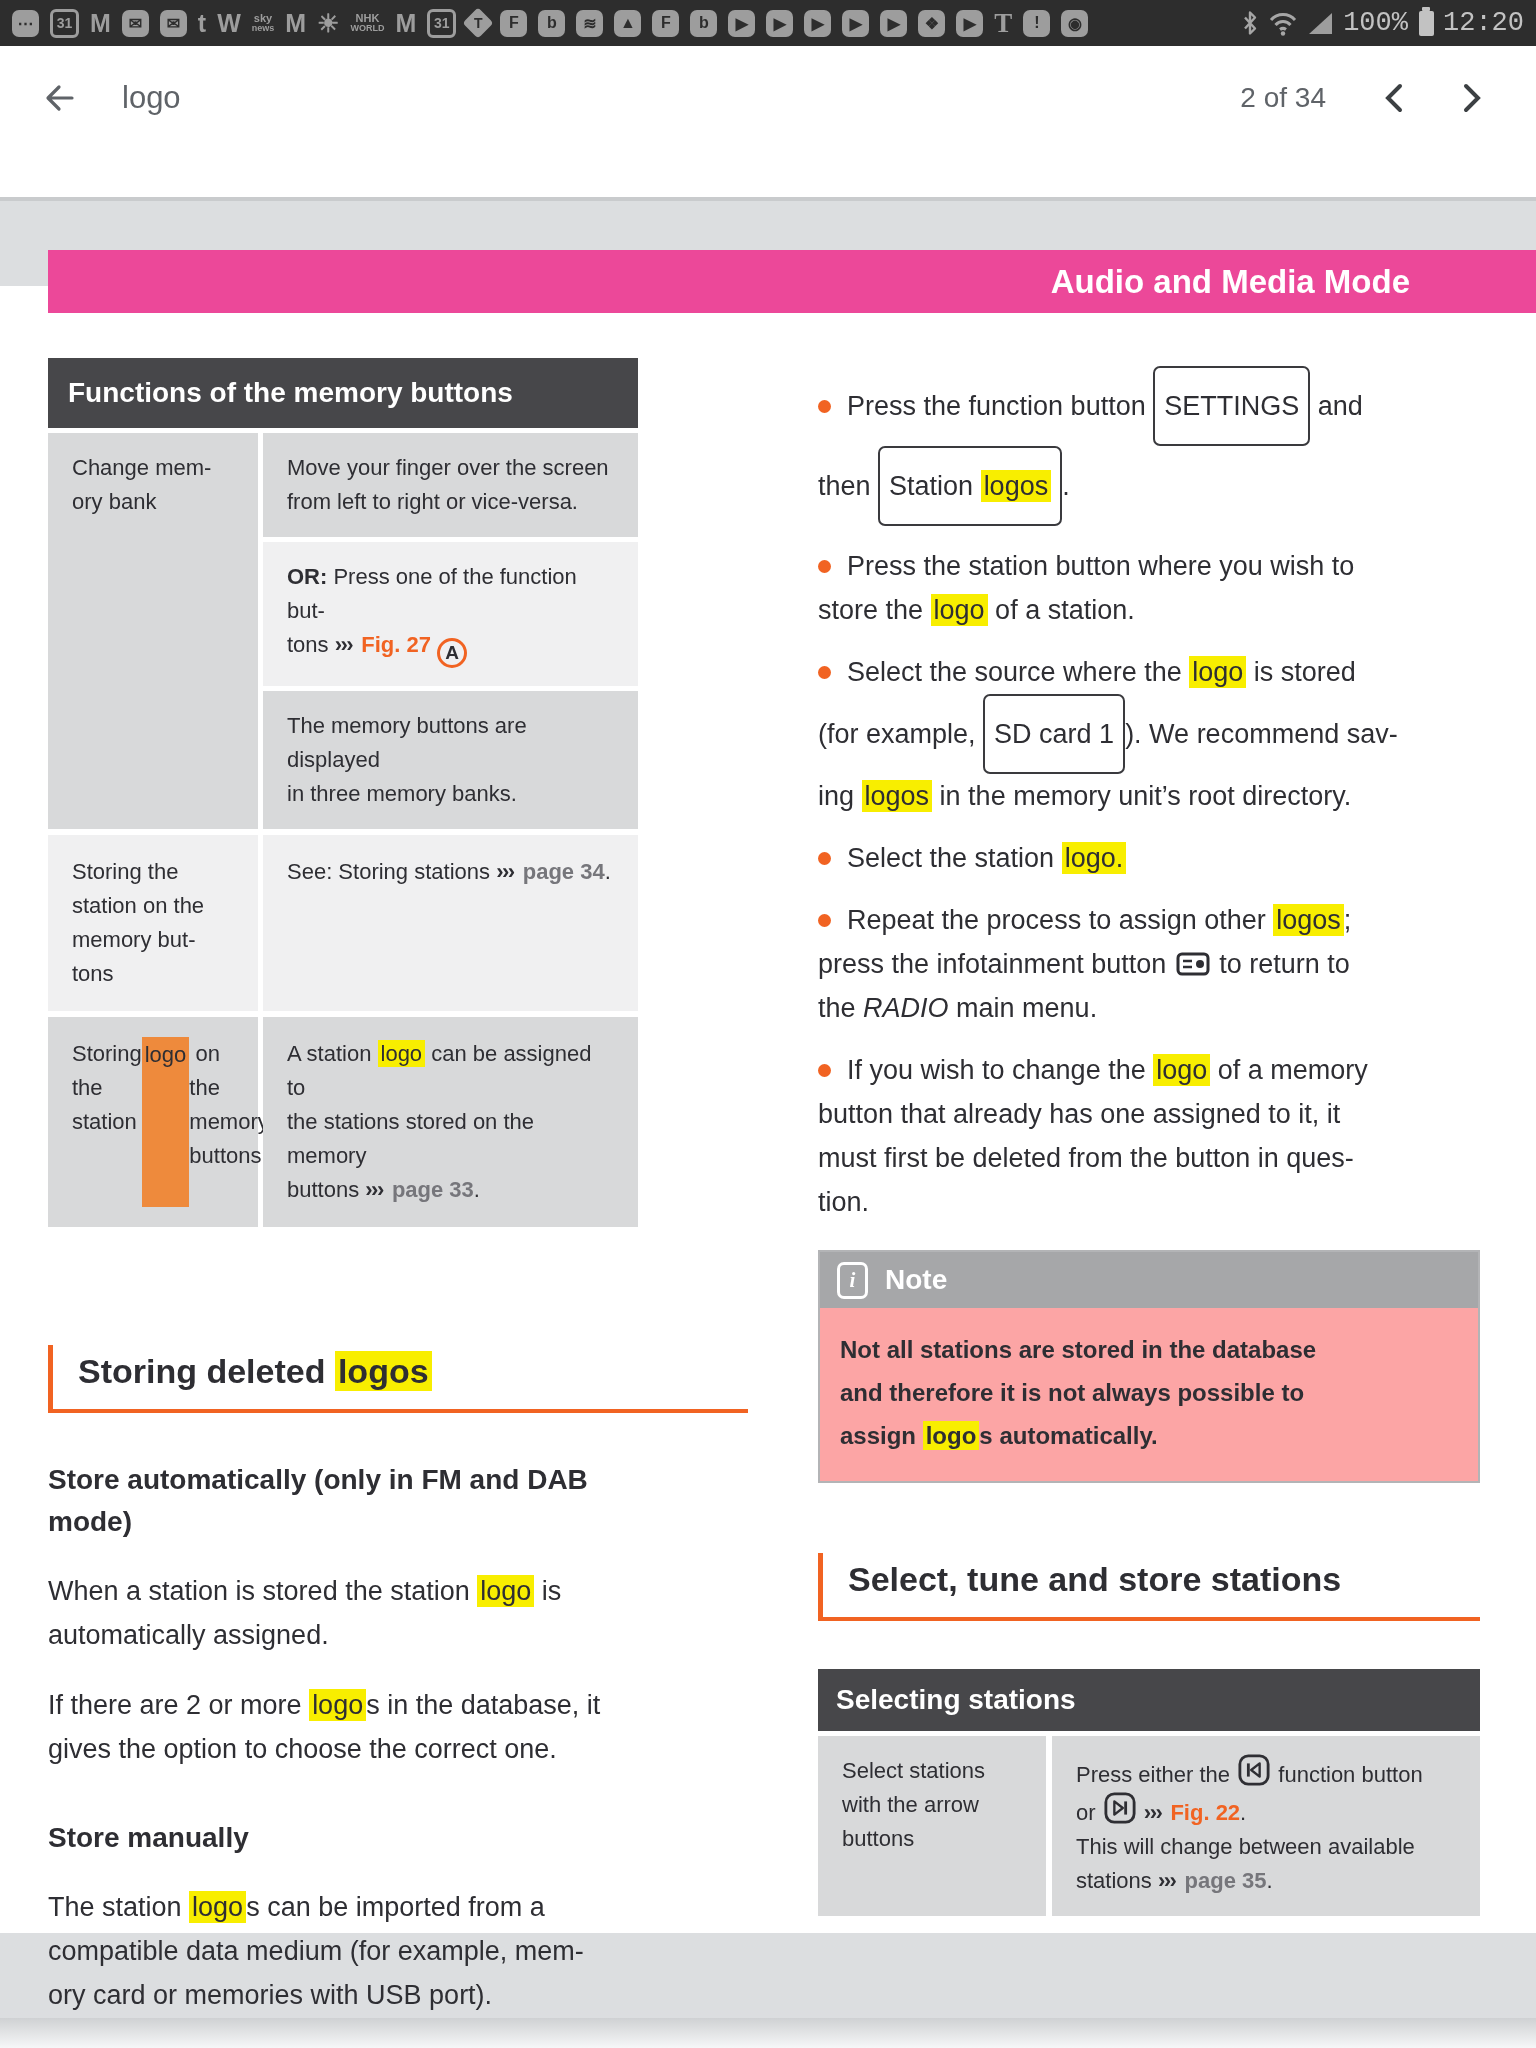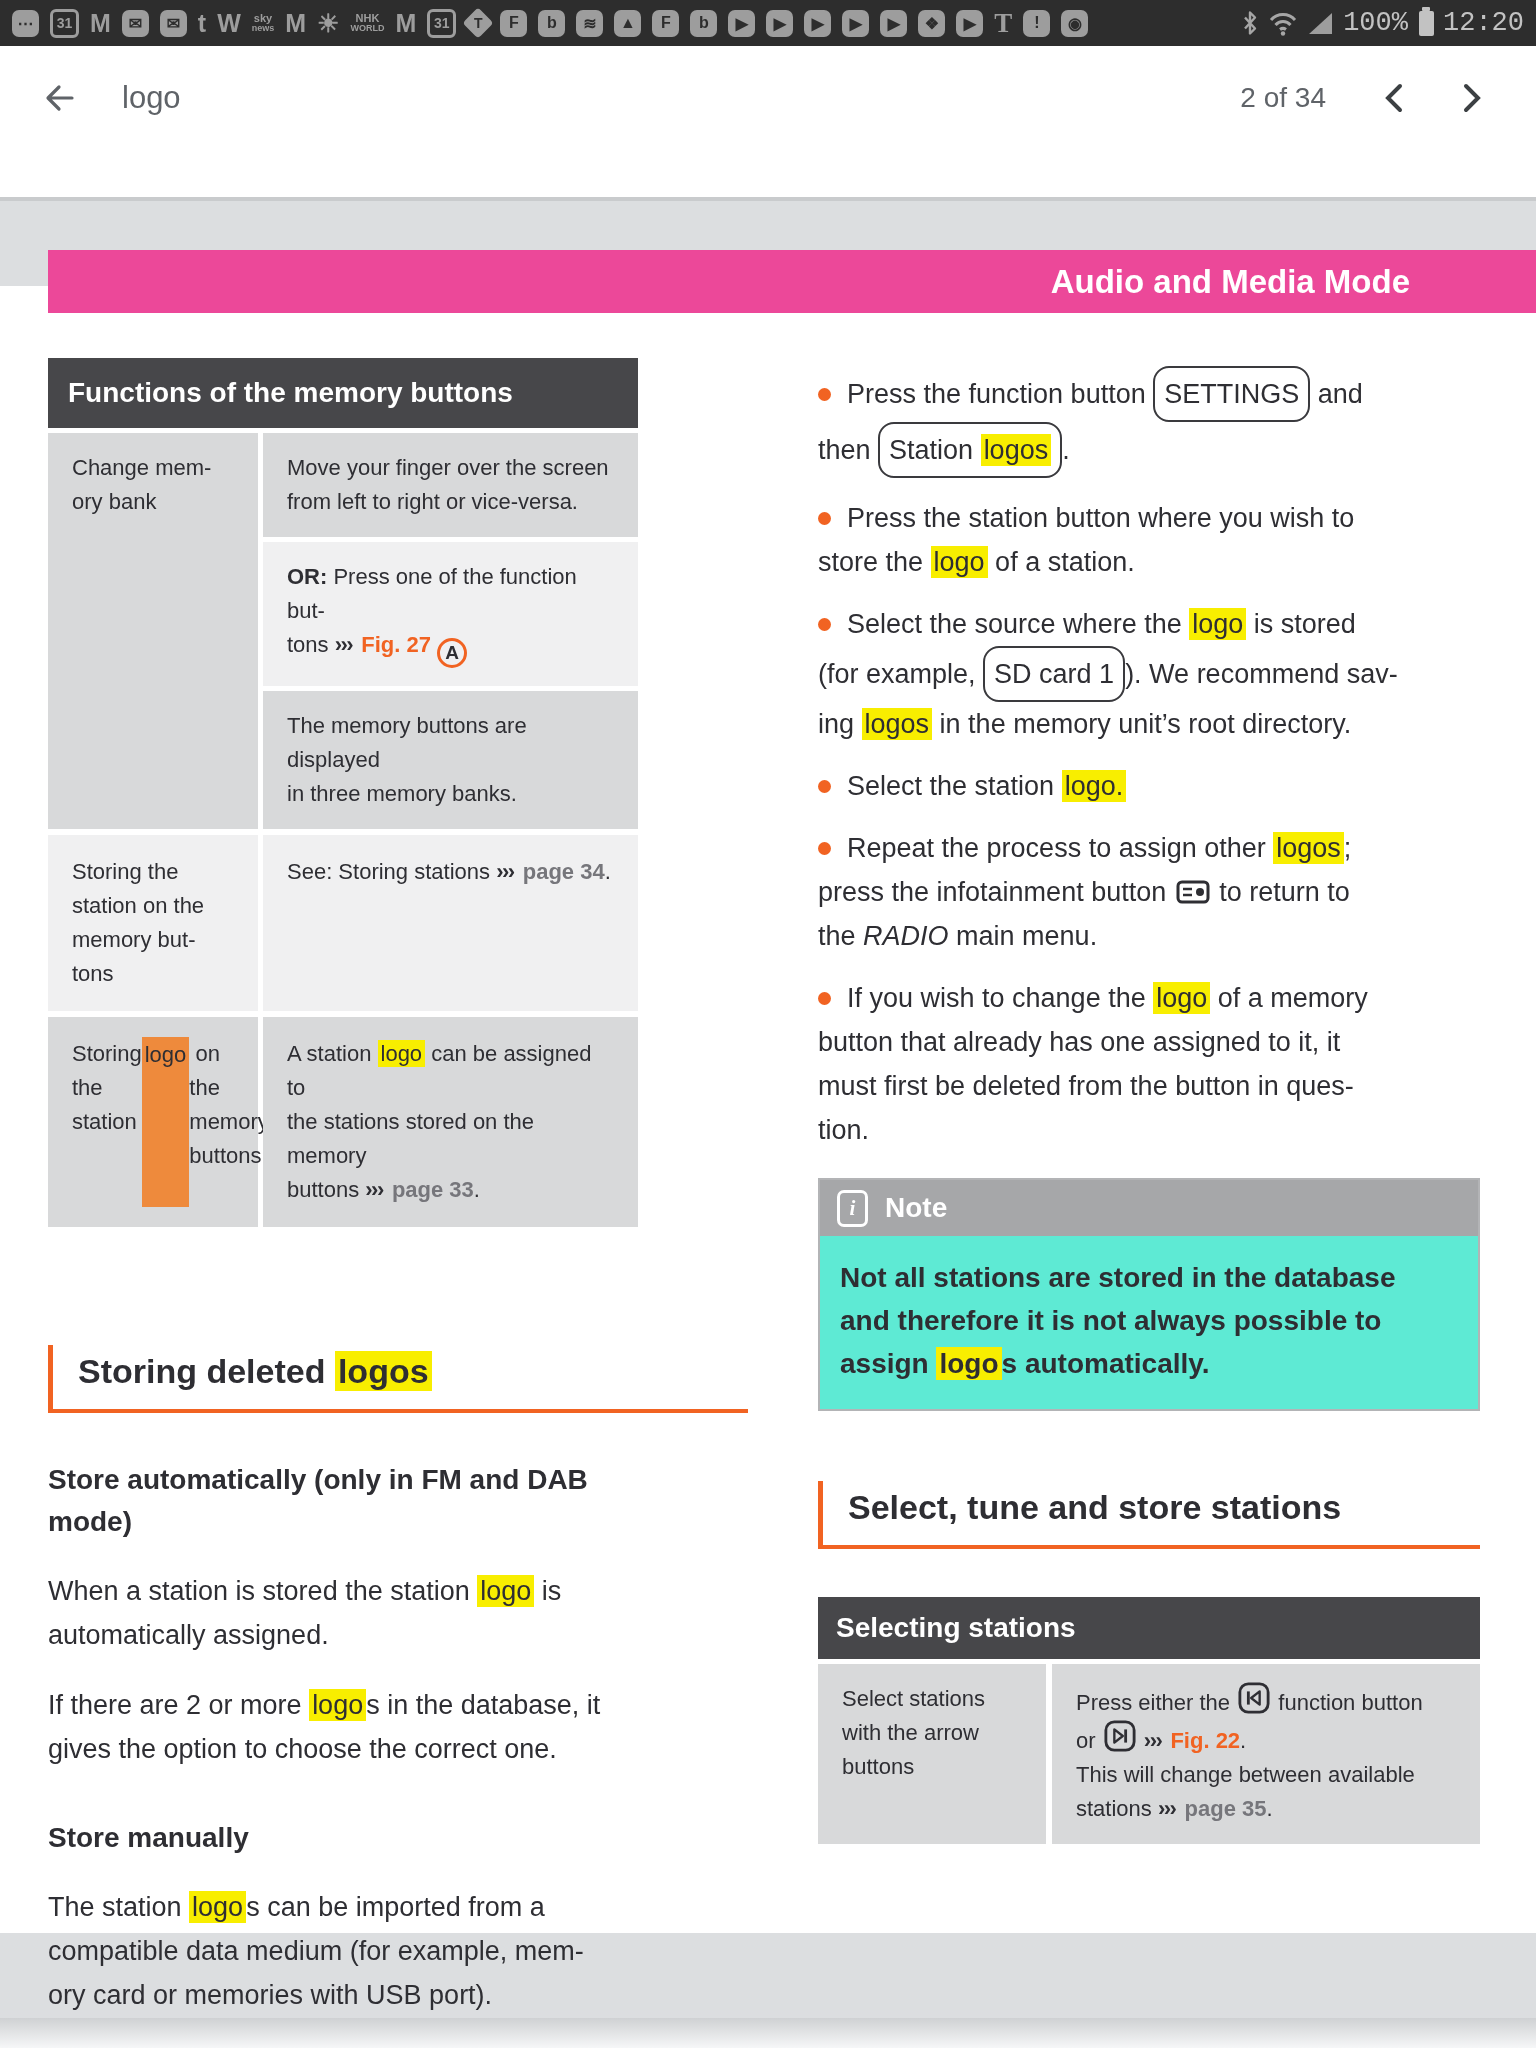--- a/index.html
+++ b/index.html
@@ -62,38 +62,38 @@
   .para{font-size:27px;line-height:44px;margin-top:26px;}
 
   
   .bullet{font-size:27px;line-height:44px;margin-bottom:18px;white-space:pre-wrap;}
   .dot{display:inline-block;width:13px;height:13px;border-radius:50%;background:#f16322;margin-right:16px;vertical-align:2px;}
 
   
   .note{margin-top:26px;width:662px;border:2px solid #b3b4b6;box-sizing:border-box;}
   .note-hd{background:#a6a7a9;height:56px;display:flex;align-items:center;gap:17px;padding:0 17px;color:#fff;font-size:28px;font-weight:bold;}
   .note-i{width:25px;height:31px;border:3px solid #fff;border-radius:7px;display:flex;align-items:center;justify-content:center;font-family:"Liberation Serif",serif;font-style:italic;font-weight:bold;font-size:21px;flex:none;box-sizing:content-box;}
-  .note-bd{background:#5eead4;padding:20px 20px 24px;font-weight:bold;font-size:28px;line-height:43px;}
+  .note-bd{background:#fca5a5;padding:20px 20px 24px;font-weight:bold;font-size:24px;line-height:43px;}
 
   
   .sel-table{margin-top:48px;width:662px;font-size:22px;line-height:34px;}
   .sel-title{background:#47474a;color:#fff;font-weight:bold;font-size:28px;height:62px;display:flex;align-items:center;padding:0 18px;box-sizing:border-box;}
   .sel-row{display:flex;gap:6px;margin-top:5px;}
   .sel-lcol{width:228px;flex:none;}
 
   
   .seg-hl{background:#f8ee00;padding:1px 3px;}
   .seg-hlc{background:#ee8a3c;padding:1px 3px;}
   .seg-ref{color:#f16322;font-weight:bold;}
   .seg-pref{color:#76767b;font-weight:bold;}
   .seg-chev{font-weight:bold;letter-spacing:-1.5px;margin-right:3px;}
   .seg-b{font-weight:bold;}
   .seg-i{font-style:italic;}
   .seg-circle{display:inline-flex;width:30px;height:30px;border:3px solid #f16322;border-radius:50%;align-items:center;justify-content:center;font-weight:bold;font-size:19px;vertical-align:-7px;box-sizing:border-box;color:#2e2e33;}
-  .seg-btn{display:inline-block;border:2.5px solid #3a3a3e;border-radius:16px;padding:4px 9px;white-space:nowrap;}
+  .seg-btn{display:inline-block;border:2.5px solid #3a3a3e;border-radius:7px;padding:16px 9px;white-space:nowrap;}
   .inline-icon{display:inline-block;vertical-align:-4px;margin:0 2px;}
   .inline-icon svg{display:block;}
 </style>
 </head>
 <body>
 
 <div class="screen">
 
   <div class="status-bar">
     <div class="sb-left">

